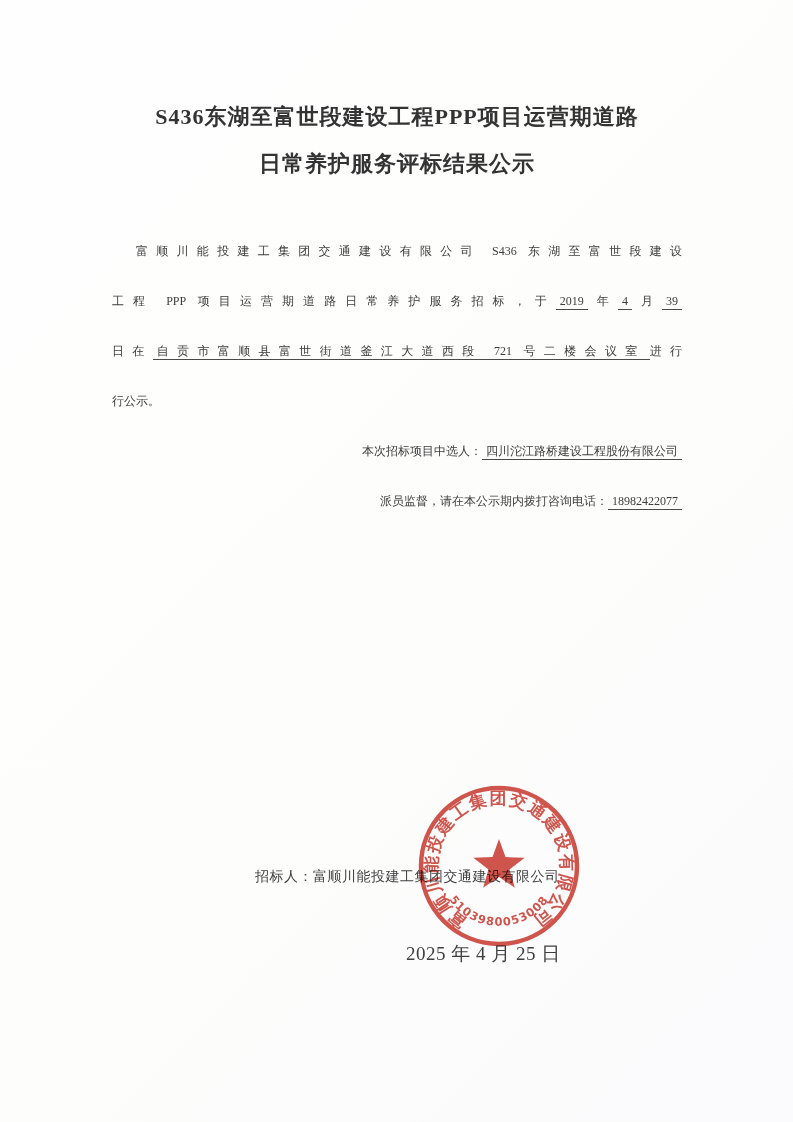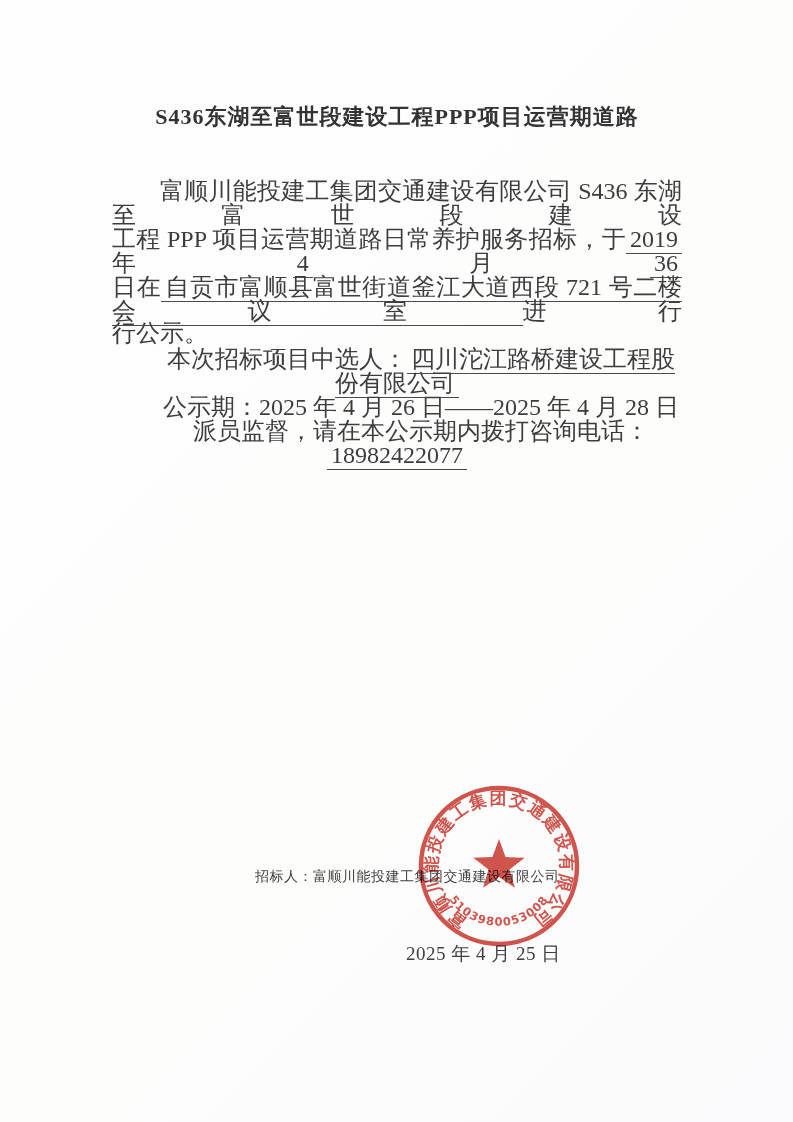--- a/index.html
+++ b/index.html
@@ -29,28 +29,28 @@
     font-size: 22px;
     font-weight: bold;
     line-height: 47px;
     letter-spacing: 1px;
     color: #333;
   }
   .title .tl { display: block; }
   
   .docbody {
     margin-top: 39px;
-    font-size: 24px;
-    line-height: 24px;
+    font-size: 12px;
+    line-height: 50px;
     color: #3d3d3d;
   }
   .jline { text-align: justify; text-align-last: justify; }
   .jline.first { text-indent: 2em; }
-  .lastline { text-align: left; font-family: Liberation Mono, monospace; }
-  .para { text-indent: 2em; text-align: center; }
+  .lastline { text-align: left; }
+  .para { text-indent: 2em; text-align: right; }
   .u {
     border-bottom: 1px solid #4a4a4a;
     padding: 0 4px 1px 4px;
   }
   
   .sig-line {
     position: absolute;
     left: 255px;
     top: 868px;
     font-size: 14px;
@@ -96,37 +96,37 @@
   }
 </style>
 </head>
 <body>
 
 <div class="page">
   <div class="content">
 
     <h1 class="title">
       <span class="tl">S436东湖至富世段建设工程PPP项目运营期道路</span>
+      <span class="tl">日常养护服务评标结果公示</span>
     </h1>
 
     <div class="docbody">
 
       <div class="jline first"><span>富顺川能投建工集团交通建设有限公司 S436 东湖至富世段建设</span></div>
 
-      <div class="jline"><span>工程 PPP 项目运营期道路日常养护服务招标，于</span><span class="u">2019</span><span>年</span><span class="u">4</span><span>月</span><span class="u">36</span></div>
+      <div class="jline"><span>工程 PPP 项目运营期道路日常养护服务招标，于</span><span class="u">2019</span><span>年</span><span class="u">4</span><span>月</span><span class="u">39</span></div>
 
       <div class="jline"><span>日在</span><span class="u">自贡市富顺县富世街道釜江大道西段 721 号二楼会议室</span><span>进行</span></div>
 
 
 
       <div class="lastline"><span>行公示。</span></div>
 
       <div class="para"><span>本次招标项目中选人：</span><span class="u">四川沱江路桥建设工程股份有限公司</span></div>
 
-      <div class="para"><span>公示期：2025 年 4 月 26 日——2025 年 4 月 28 日</span></div>
 
       <div class="para"><span>派员监督，请在本公示期内拨打咨询电话：</span><span class="u">18982422077</span></div>
 
     </div>
   </div>
 
   <div class="sig-line">招标人：富顺川能投建工集团交通建设有限公司</div>
   <div class="sig-date">2025 年 4 月 25 日</div>
 
   <svg class="stamp" viewBox="0 0 170 170" xmlns="http://www.w3.org/2000/svg">

